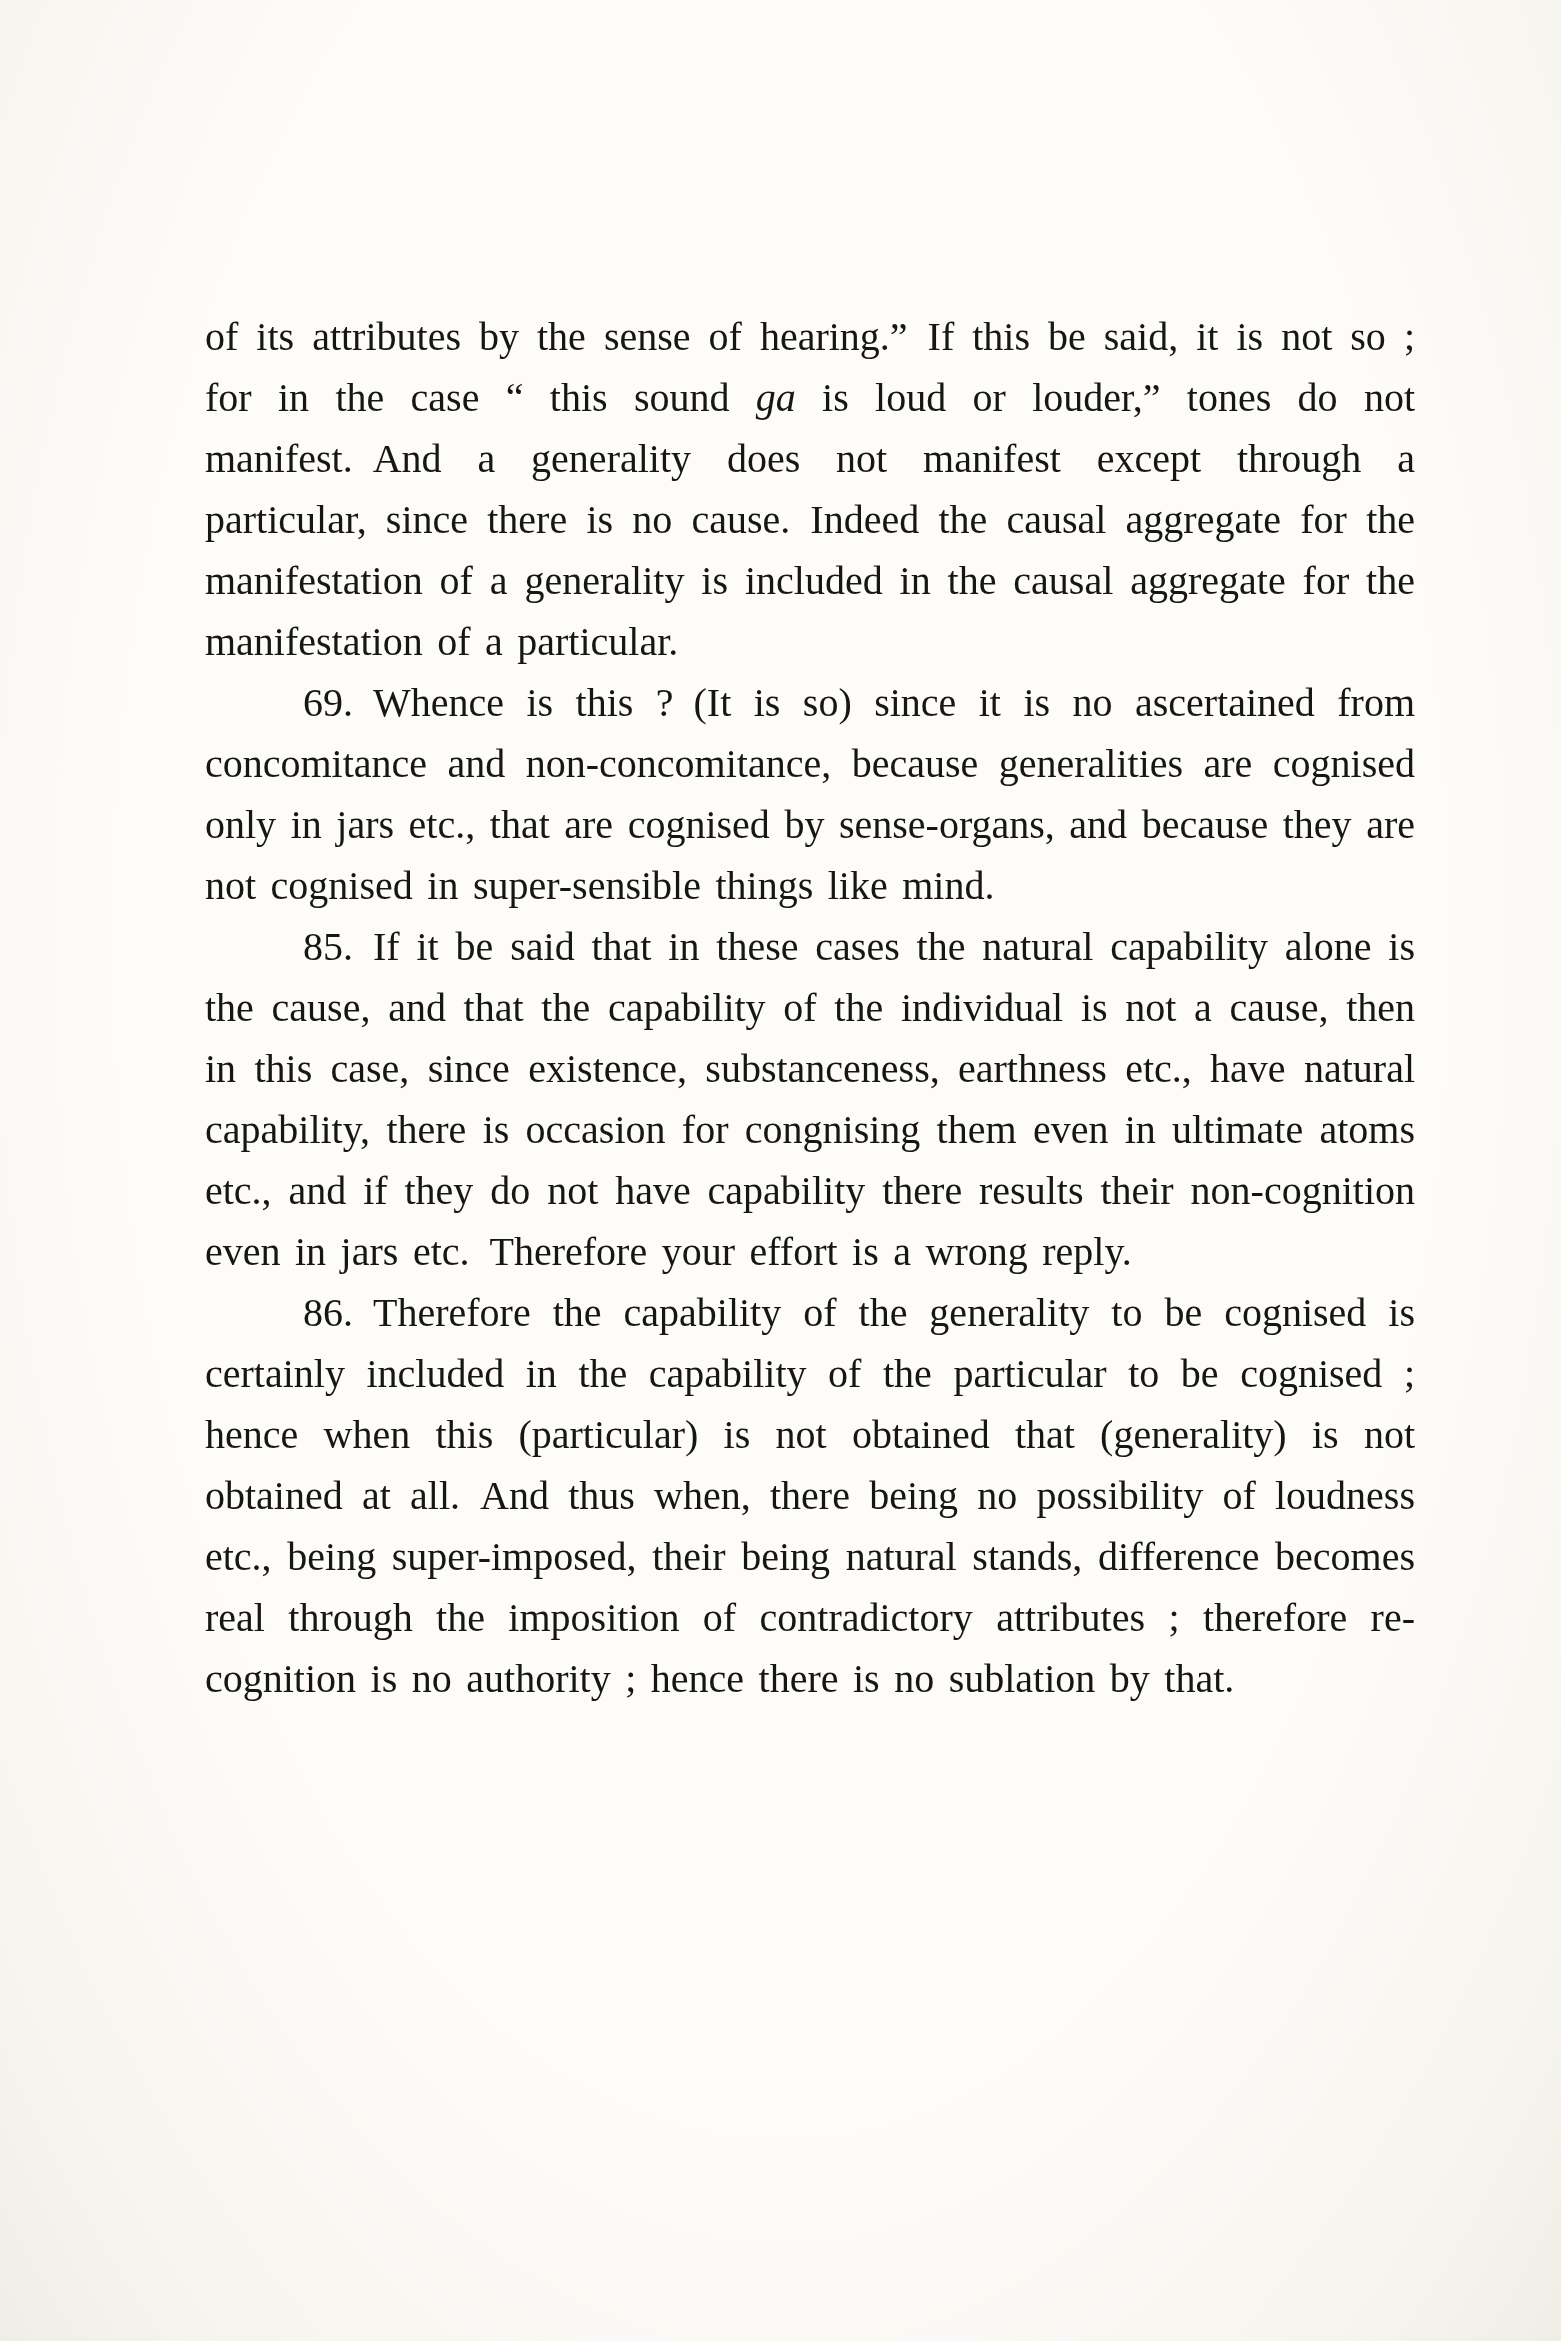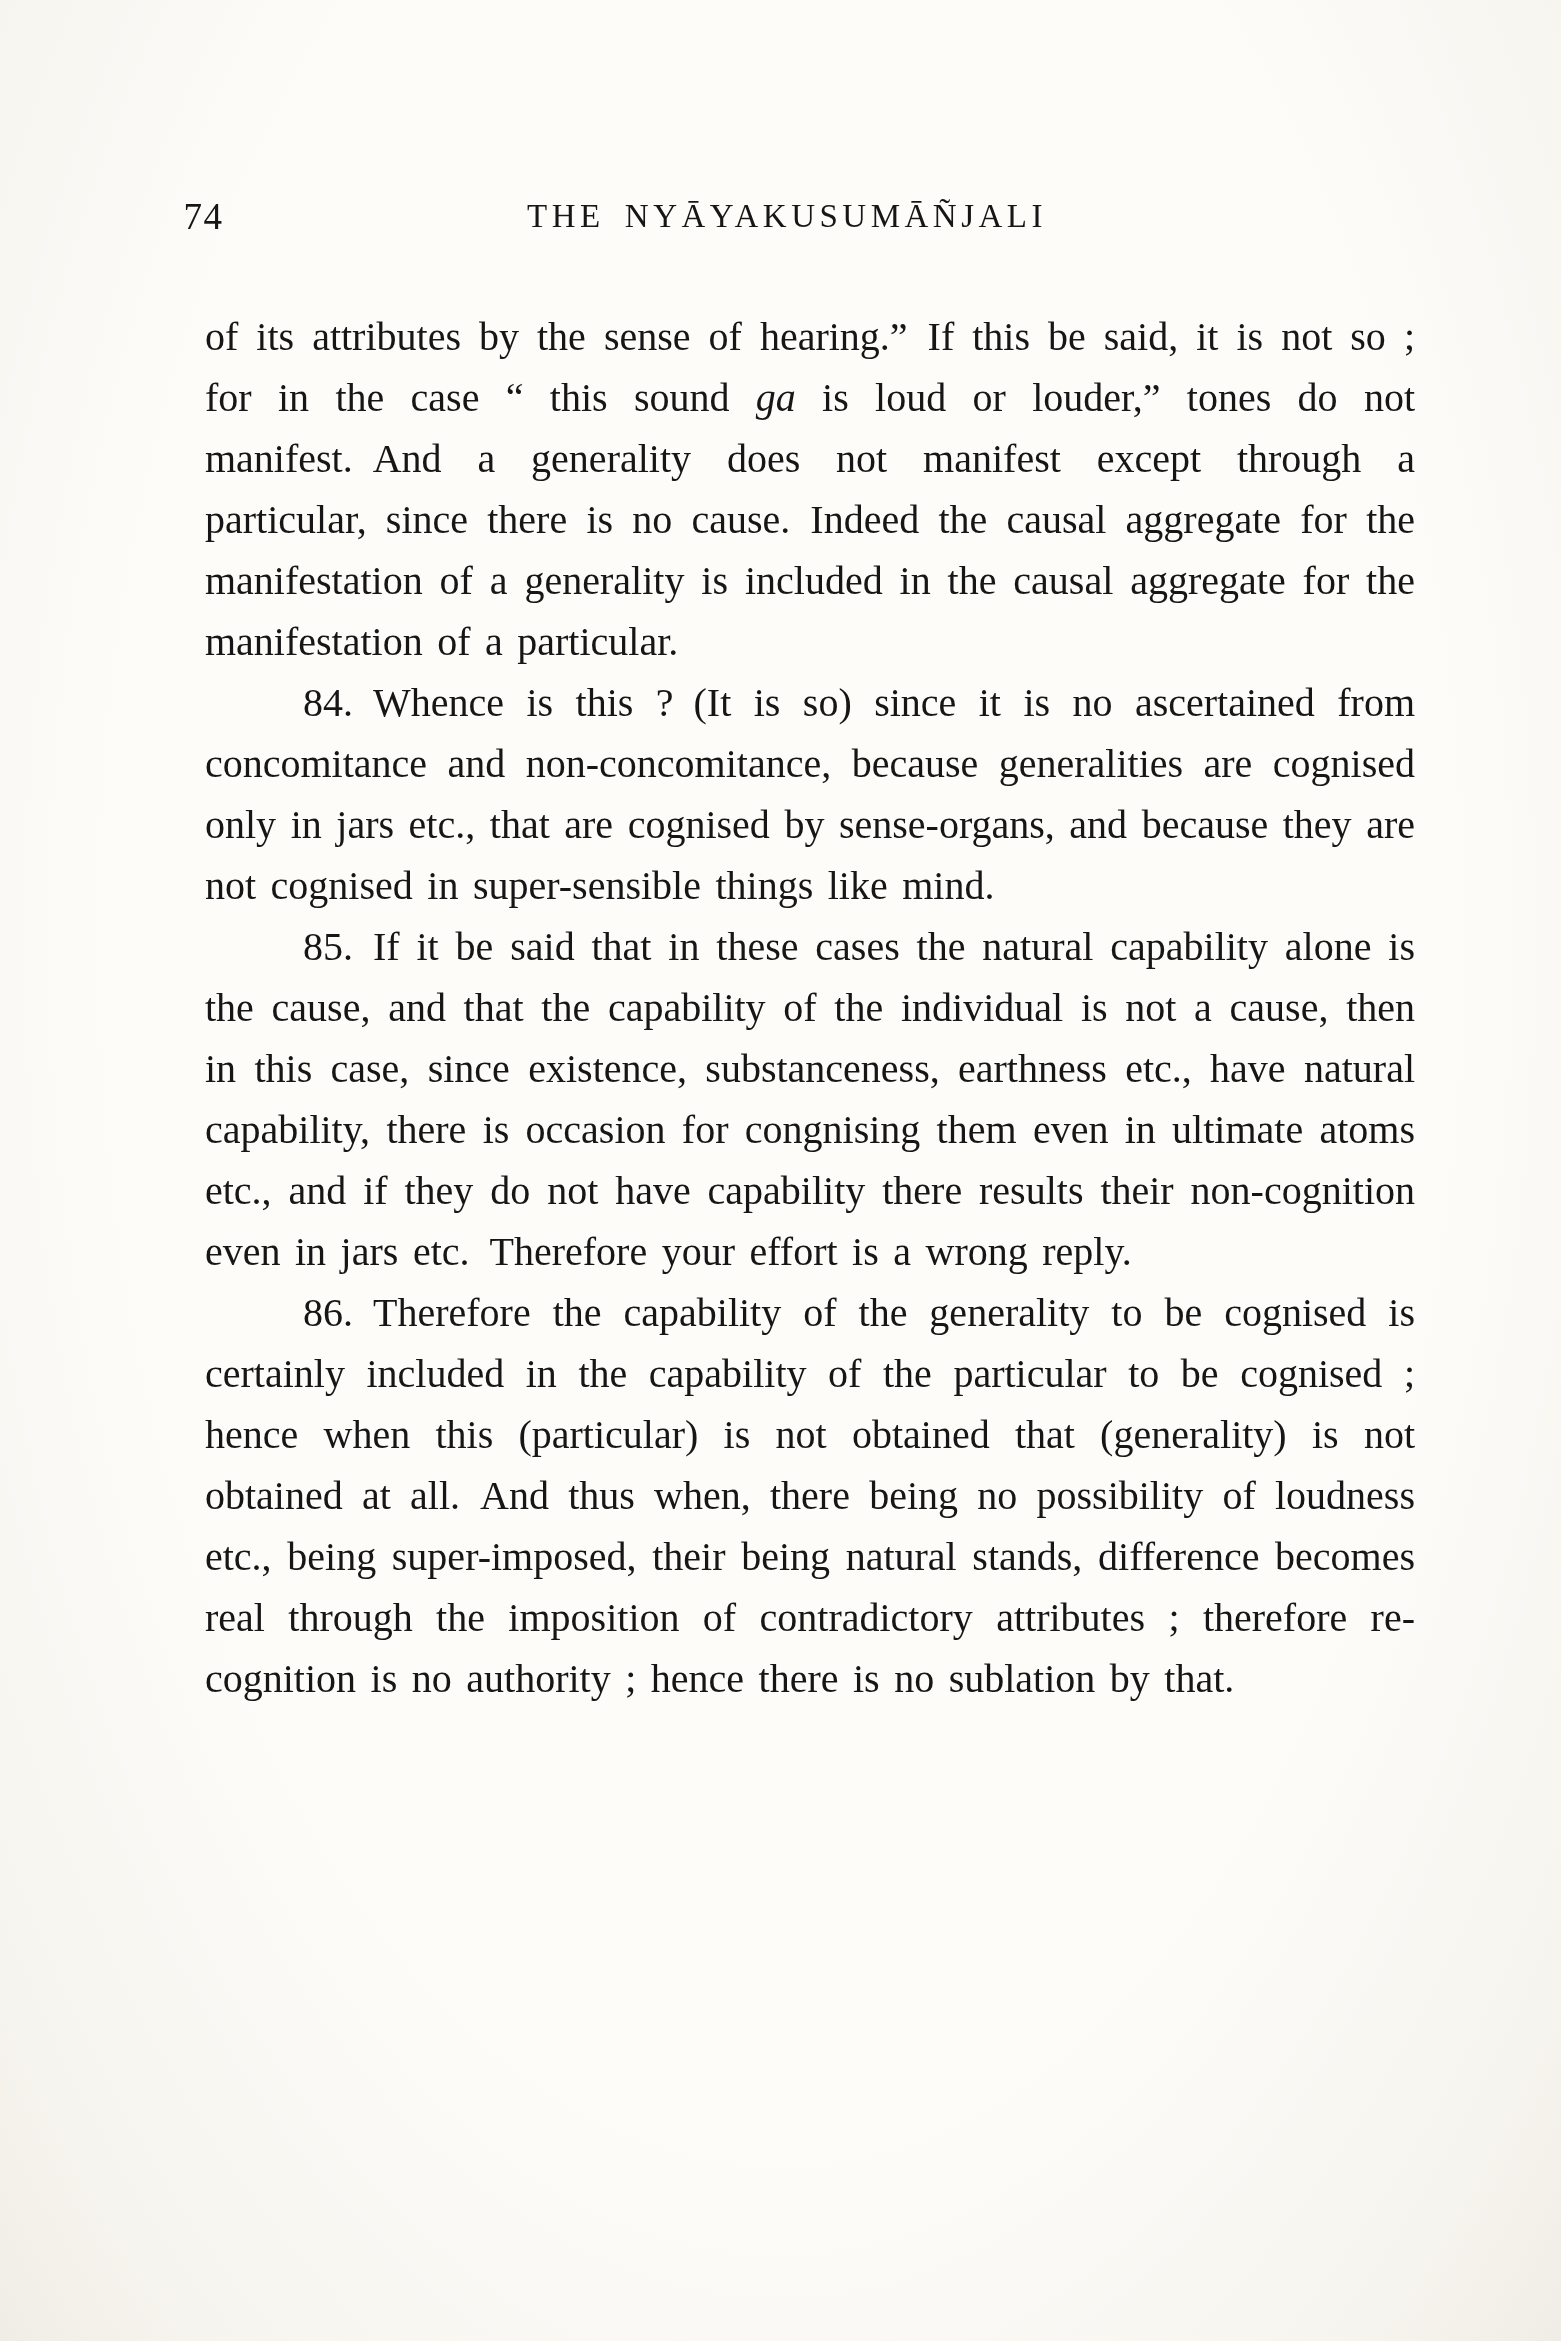--- a/index.html
+++ b/index.html
@@ -58,24 +58,20 @@
     text-indent: 98px;
   }
   .para i {
     font-style: italic;
   }
 </style>
 </head>
 <body>
 
 <div class="page">
-  <div class="header-row">
-    <span class="page-number">74</span>
-    <h1 class="running-title">THE NYĀYAKUSUMĀÑJALI</h1>
-  </div>
   <div class="body-text">
       <p class="para"><span>of its attributes by the sense of hearing.” If this be said, it is not so ; for in the case “ this sound </span><i>ga</i><span> is loud or louder,” tones do not manifest. And a generality does not manifest except through a particular, since there is no cause. Indeed the causal aggregate for the manifestation of a generality is included in the causal aggregate for the manifestation of a particular.</span></p>
-      <p class="para indented"><span>84. Whence is this ? (It is so) since it is no ascertained from concomitance and non-concomitance, because generalities are cognised only in jars etc., that are cognised by sense-organs, and because they are not cognised in super-sensible things like mind.</span></p>
+      <p class="para indented"><span>69. Whence is this ? (It is so) since it is no ascertained from concomitance and non-concomitance, because generalities are cognised only in jars etc., that are cognised by sense-organs, and because they are not cognised in super-sensible things like mind.</span></p>
       <p class="para indented"><span>85. If it be said that in these cases the natural capability alone is the cause, and that the capability of the individual is not a cause, then in this case, since existence, substanceness, earthness etc., have natural capability, there is occasion for congnising them even in ultimate atoms etc., and if they do not have capability there results their non-cognition even in jars etc. Therefore your effort is a wrong reply.</span></p>
       <p class="para indented"><span>86. Therefore the capability of the generality to be cognised is certainly included in the capability of the particular to be cognised ; hence when this (particular) is not obtained that (generality) is not obtained at all. And thus when, there being no possibility of loudness etc., being super-imposed, their being natural stands, difference becomes real through the imposition of contradictory attributes ; therefore re-cognition is no authority ; hence there is no sublation by that.</span></p>
     </div>
 </div>
 
 
 </body></html>

